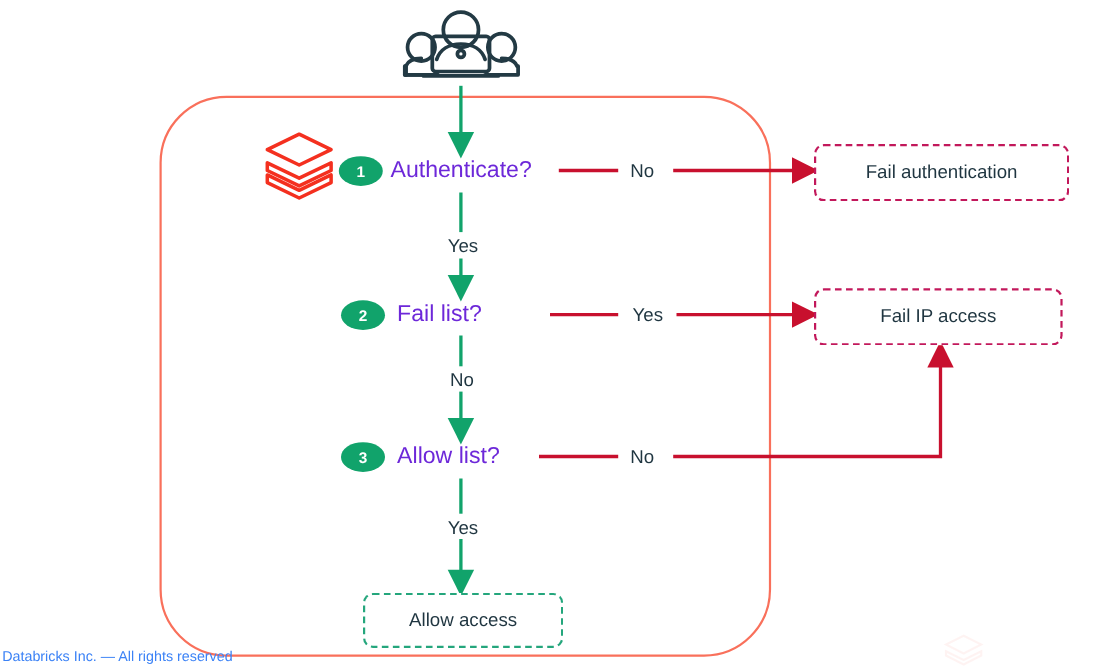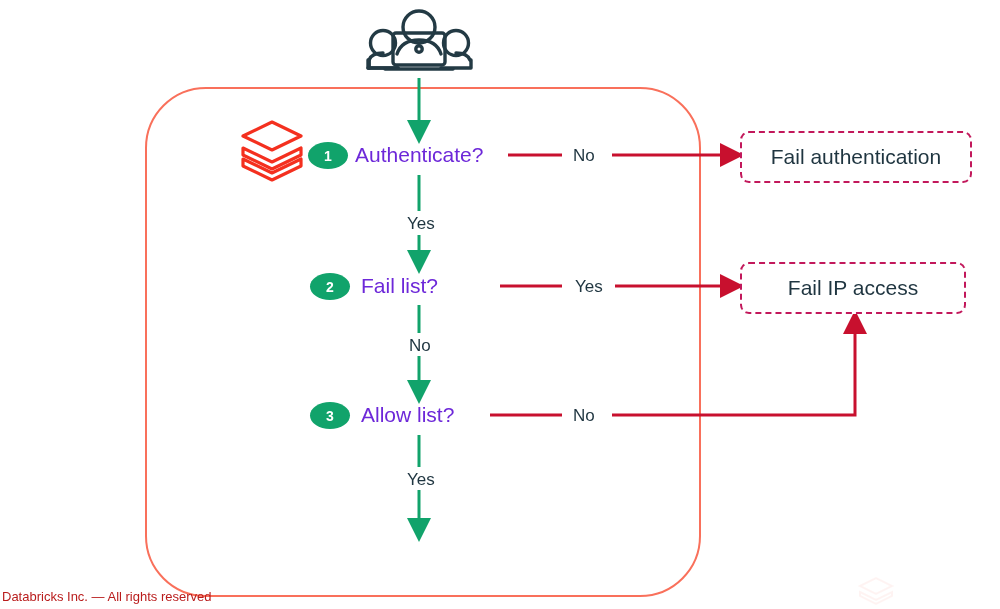--- a/index.html
+++ b/index.html
@@ -59,36 +59,36 @@
     align-items: center;
     justify-content: center;
     font-family: "Liberation Sans", sans-serif;
   }
   .term-box {
     position: absolute;
     display: flex;
     align-items: center;
     justify-content: center;
     border-radius: 9px;
-    font-size: 21px;
+    font-size: 17px;
     color: #1F3540;
     font-family: "Liberation Sans", sans-serif;
     background: #ffffff;
     white-space: nowrap;
   }
   .term-fail {
     border: 2px dashed #C2185B;
   }
   .term-allow {
     border: 2.5px dashed #24A67C;
   }
   .footer-text {
     position: absolute;
     font-size: 13px;
-    color: #b91c1c;
+    color: #3b82f6;
     font-family: "Liberation Sans", sans-serif;
     white-space: nowrap;
   }
 </style>
 </head>
 <body>
 
 <div id="canvas">
 
   <svg id="diagram-svg" viewBox="0 0 1000 609" xmlns="http://www.w3.org/2000/svg">
@@ -174,16 +174,17 @@
   <div class="edge-label" style="left:568px; top:278px;">Yes</div>
   <div class="edge-label green-label" style="left:402px; top:337px;">No</div>
 
   <div class="edge-label" style="left:566px; top:407px;">No</div>
   <div class="edge-label green-label" style="left:400px; top:471px;">Yes</div>
 
   <div class="term-box term-fail" style="left:740px; top:131px; width:228px; height:48px;">Fail authentication</div>
 
   <div class="term-box term-fail" style="left:740px; top:262px; width:222px; height:48px;">Fail IP access</div>
 
+  <div class="term-box term-allow" style="left:330px; top:539px; width:178px; height:46px;">Allow access</div>
 
   <div class="footer-text" style="left:2px; top:589px;">Databricks Inc. — All rights reserved</div>
 
 </div>
 
 </body></html>

